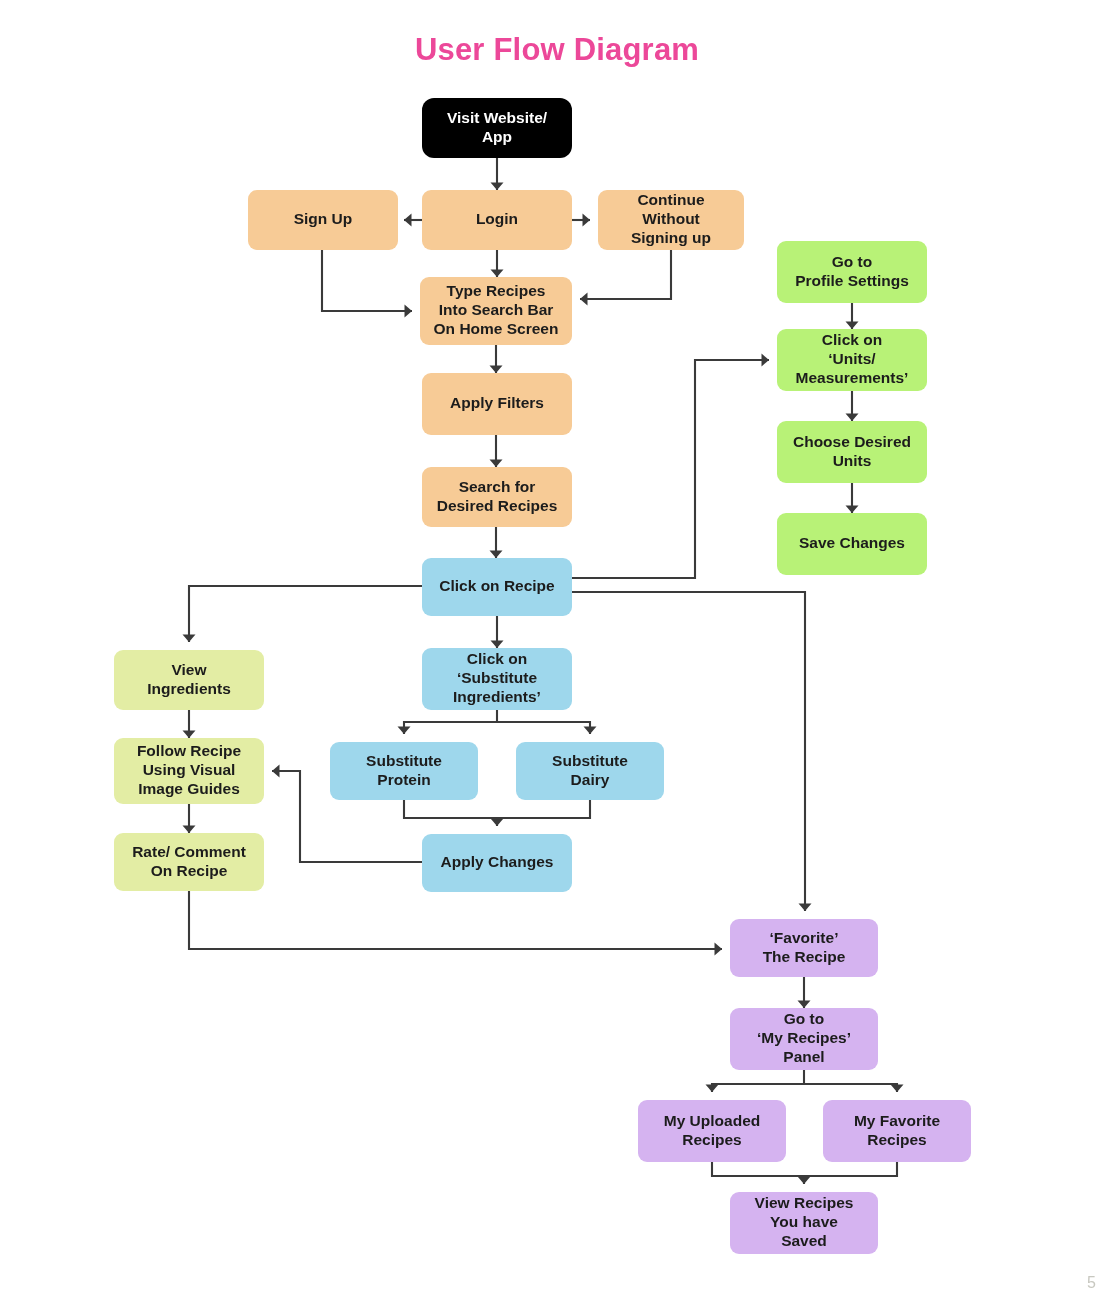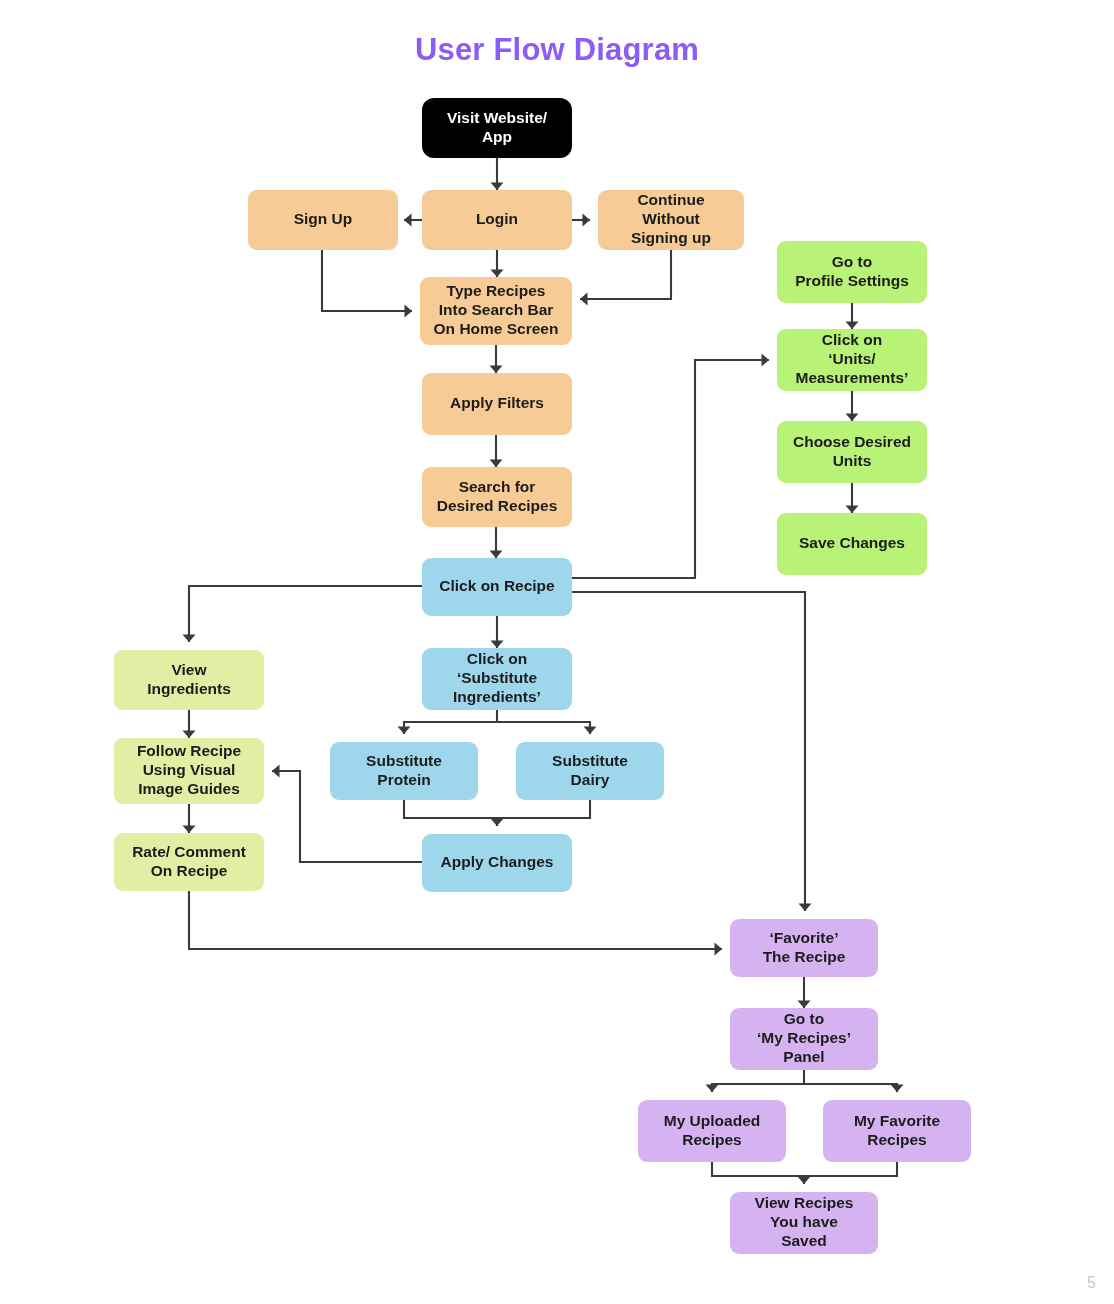--- a/index.html
+++ b/index.html
@@ -23,21 +23,21 @@
   }
   #diagram-title {
     position: absolute;
     left: 0;
     top: 32px;
     width: 1114px;
     text-align: center;
     font-size: 31px;
     font-weight: 700;
     letter-spacing: 0.2px;
-    color: #8b5cf6;
+    color: #ec4899;
     font-family: "Liberation Sans", sans-serif;
   }
   #flow-svg {
     position: absolute;
     left: 0;
     top: 0;
     width: 1114px;
     height: 1304px;
   }
   .node-rect {

